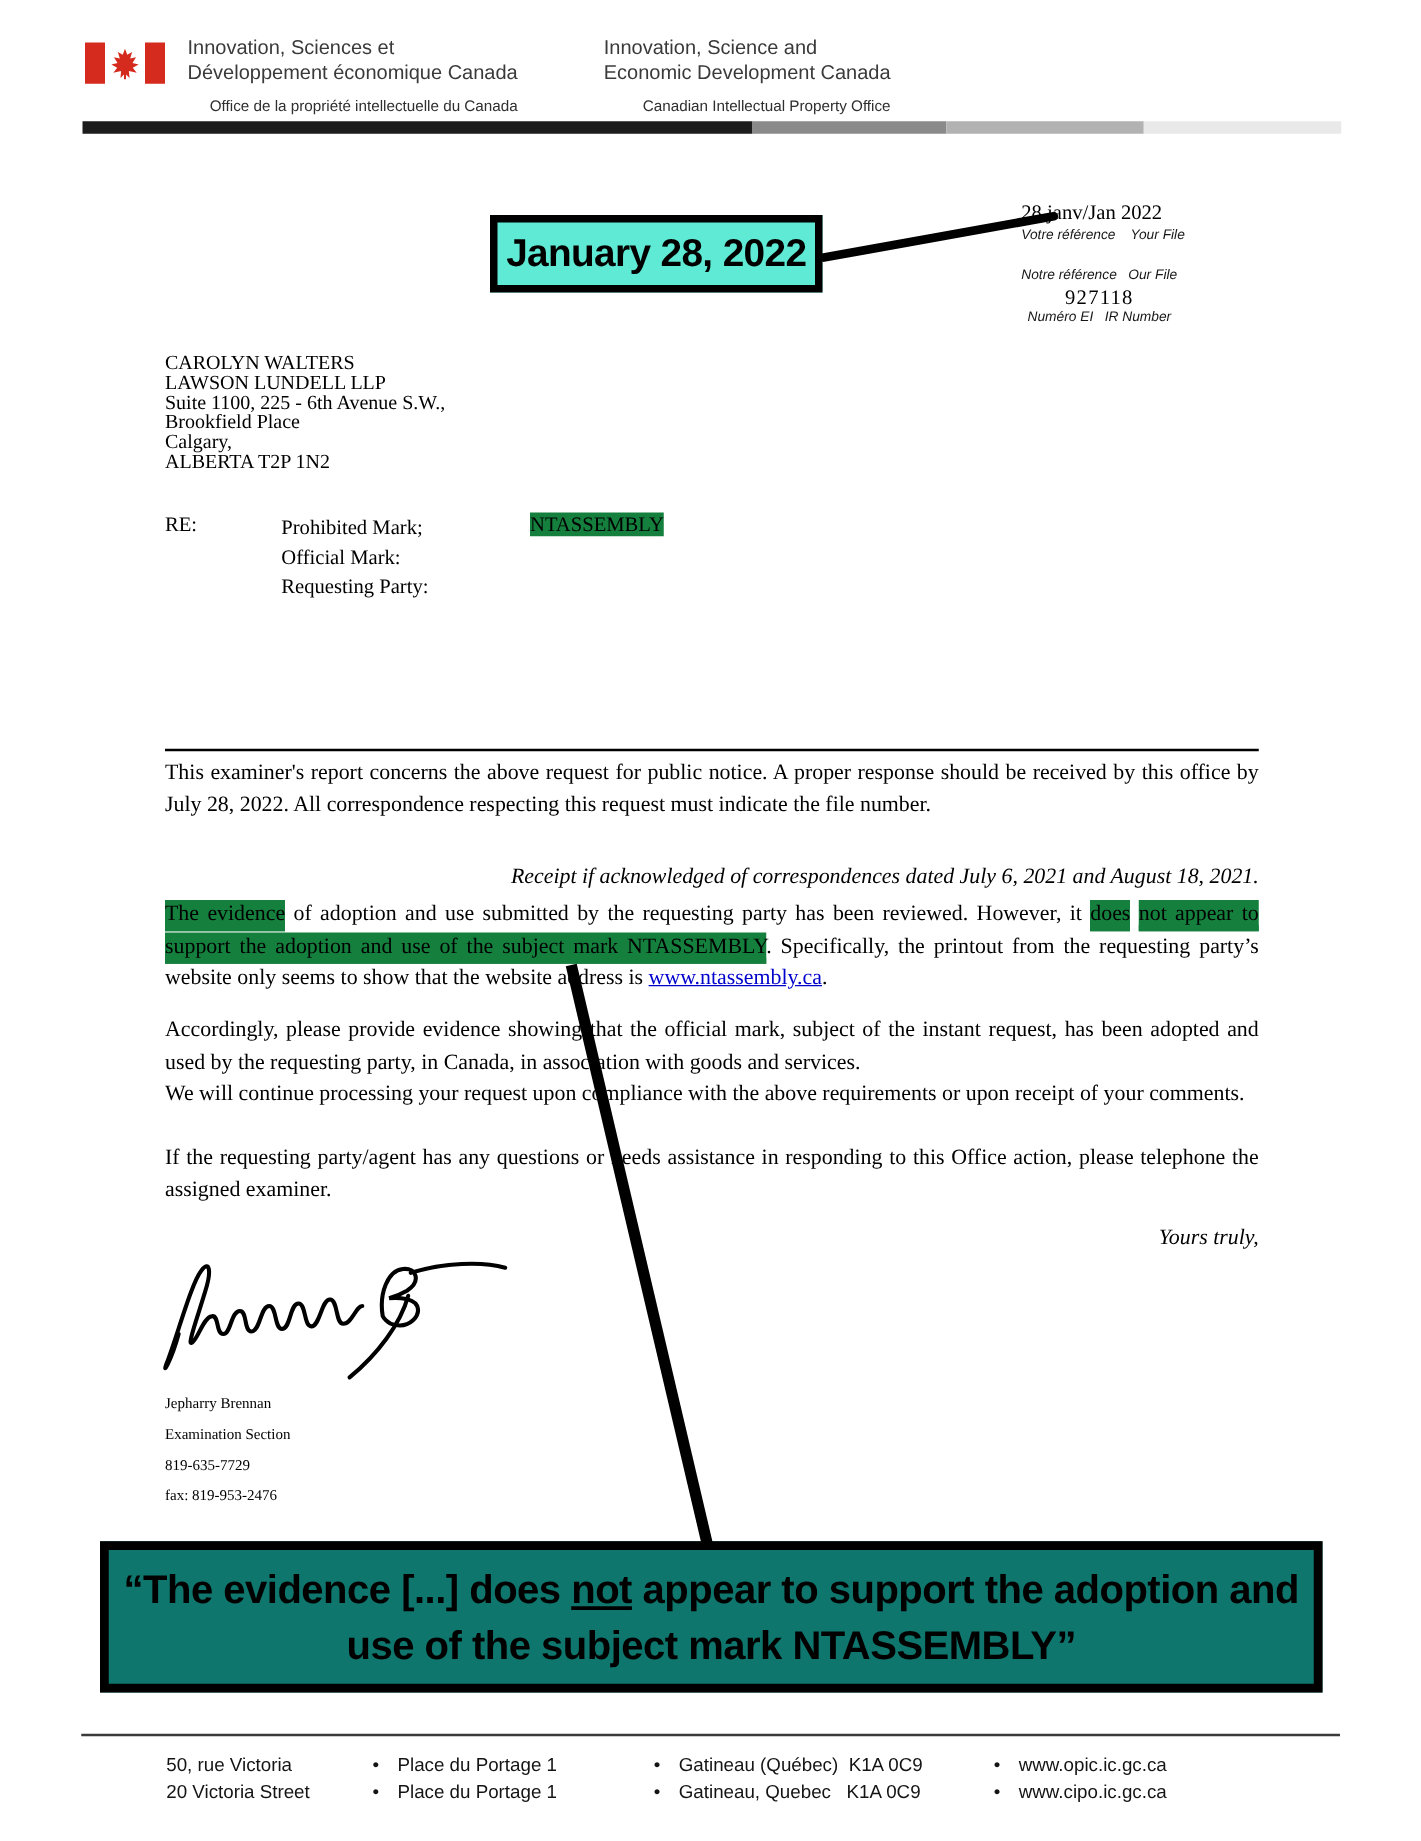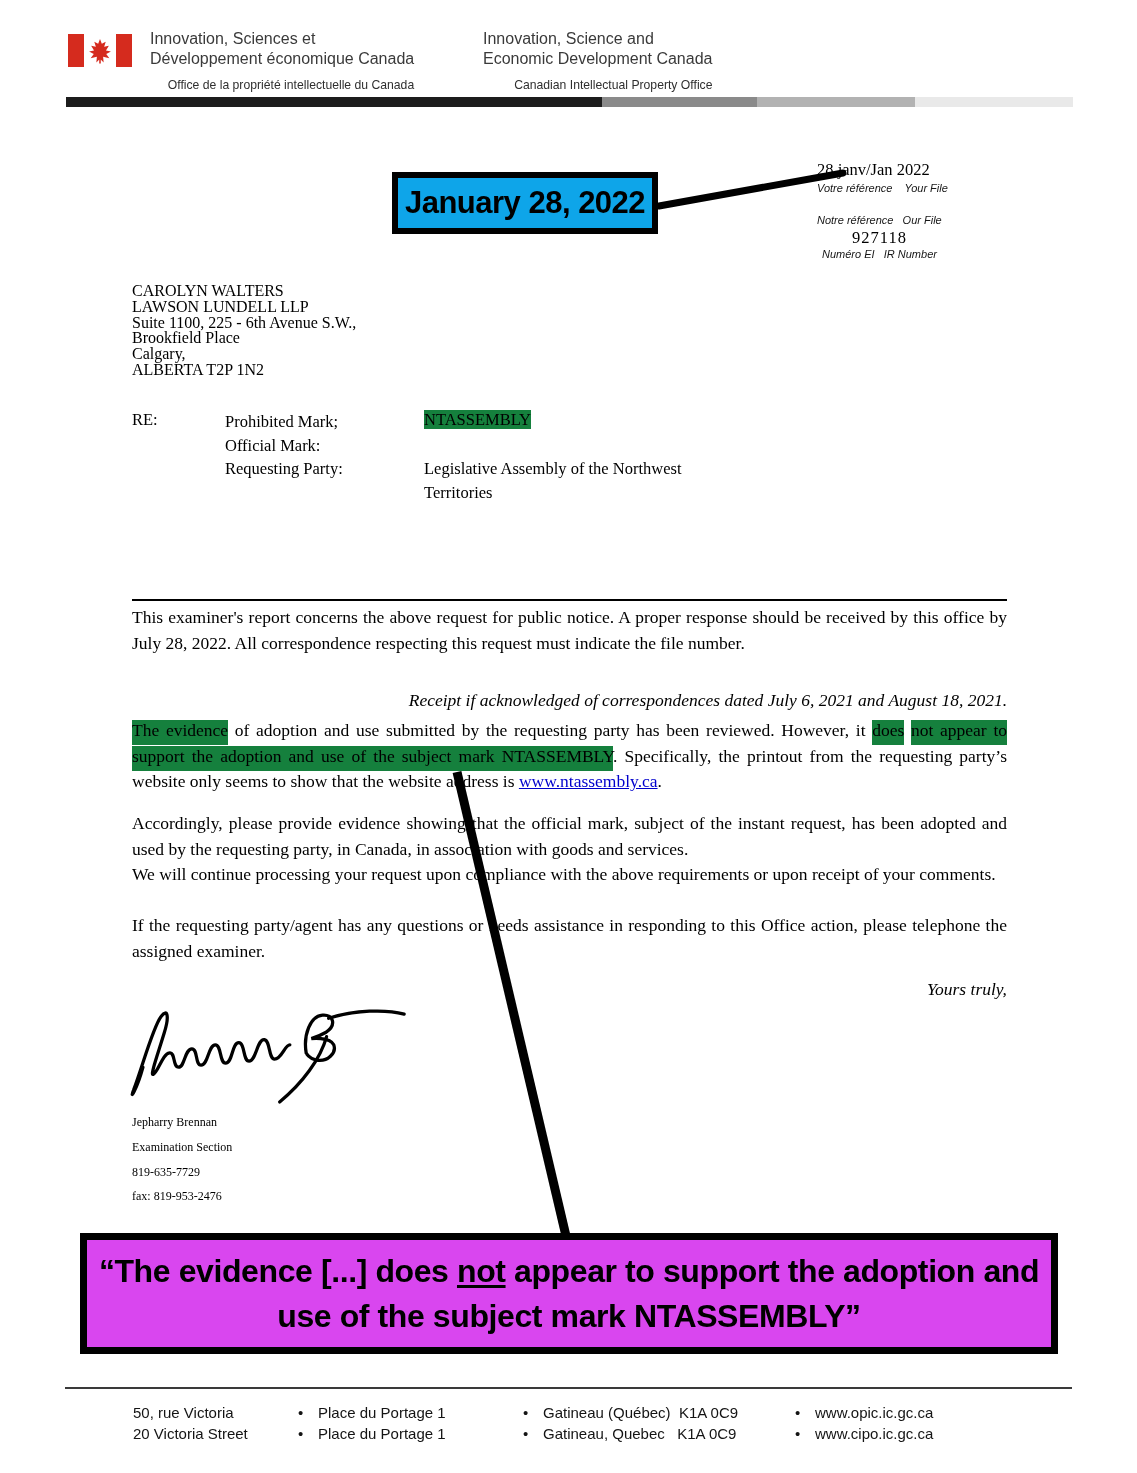--- a/index.html
+++ b/index.html
@@ -15,21 +15,21 @@
   .org.left{left:150px;} .org.right{left:483px;}
   .org .sub{margin-top:8px;font-size:12.2px;color:#2f2f2f;text-align:right;}
   .grad{position:absolute;left:66px;top:97px;height:10px;display:flex;}
   .grad .s1{width:536px;background:#1c1c1c;}
   .grad .s2{width:155px;background:#8a8a8a;}
   .grad .s3{width:158px;background:#b2b2b2;}
   .grad .s4{width:158px;background:#e9e9e9;}
 
   
   .datebox{position:absolute;left:392px;top:172px;width:254px;height:50px;border:6px solid #000;
-           background:#0ea5e9;display:flex;align-items:center;justify-content:center;
+           background:#5eead4;display:flex;align-items:center;justify-content:center;
            font-family:"Liberation Sans",sans-serif;font-weight:700;font-size:31px;letter-spacing:-0.5px;}
   .ref-date{position:absolute;left:817px;top:160px;font-size:16.5px;}
   .ref-lbl{position:absolute;font-family:"Liberation Sans",sans-serif;font-style:italic;
            font-size:11px;color:#161616;white-space:pre;}
   .ref-yf{left:817px;top:182px;}
   .ref-of{left:817px;top:214px;}
   .ref-num{position:absolute;left:852px;top:228px;font-size:16.5px;letter-spacing:1px;}
   .ref-ir{left:822px;top:248px;}
 
   
@@ -48,21 +48,21 @@
   #p1{top:605px;} #p2{top:688px;} #p3{top:718px;} #p4{top:811px;} #p5{top:862px;}
   #p6{top:913px;} #signoff{top:977px;}
   a.weblink{color:#0000cc;text-decoration:underline;cursor:pointer;}
 
   
   .sig-svg{position:absolute;left:126px;top:1006px;}
   .sigblock{position:absolute;left:132px;top:1110px;font-size:12px;line-height:24.8px;}
 
   
   .banner{position:absolute;left:80px;top:1233px;width:964px;height:98px;border:7px solid #000;
-          background:#d946ef;text-align:center;font-family:"Liberation Sans",sans-serif;
+          background:#0f766e;text-align:center;font-family:"Liberation Sans",sans-serif;
           font-weight:700;font-size:32px;line-height:45px;padding-top:9px;letter-spacing:-0.4px;color:#000;}
   .banner .u{text-decoration:underline;text-decoration-thickness:3px;text-underline-offset:3px;}
 
   
   .footer-rule{position:absolute;left:65px;top:1387px;width:1007px;height:2px;background:#3a3a3a;}
   .footer{position:absolute;left:133px;top:1402px;font-family:"Liberation Sans",sans-serif;
           font-size:15px;color:#141414;}
   .footer .row{display:flex;line-height:21px;}
   .footer .c{white-space:pre;}
   .footer .c1{width:165px;} .footer .b{width:20px;} .footer .c2{width:205px;}
@@ -129,21 +129,20 @@
 
   <div class="re-label">RE:</div>
   <div class="re-keys">
     <div>Prohibited Mark;</div>
     <div>Official Mark:</div>
     <div>Requesting Party:</div>
   </div>
   <div class="re-val1">
     <span class="hl">NTASSEMBLY</span>
   </div>
-  <div class="re-val3">Legislative Assembly of the Northwest Territories</div>
 
   <div class="rule"></div>
 
   <div class="para" id="p1">This examiner's report concerns the above request for public notice.  A proper response should be received by this office by July 28, 2022.  All correspondence respecting this request must indicate the file number.</div>
   <div class="para nj" id="p2">Receipt if acknowledged of correspondences dated July 6, 2021 and August 18, 2021.</div>
   <div class="para" id="p3"><span class="hl ul">The evidence</span><span> of adoption and use submitted by the requesting party has been reviewed. However, it </span><span class="hl ul">does</span><span> </span><span class="hl ul">not appear to support the adoption and use of the subject mark NTASSEMBLY</span><span>. Specifically, the printout from the requesting party’s website only seems to show that the website address is </span><a class="weblink">www.ntassembly.ca</a><span>.</span></div>
   <div class="para" id="p4">Accordingly, please provide evidence showing that the official mark, subject of the instant request, has been adopted and used by the requesting party, in Canada, in association with goods and services.</div>
   <div class="para" id="p5">We will continue processing your request upon compliance with the above requirements or upon receipt of your comments.</div>
   <div class="para" id="p6">If the requesting party/agent has any questions or needs assistance in responding to this Office action, please telephone the assigned examiner.</div>
   <div class="para nj" id="signoff">Yours truly,</div>

